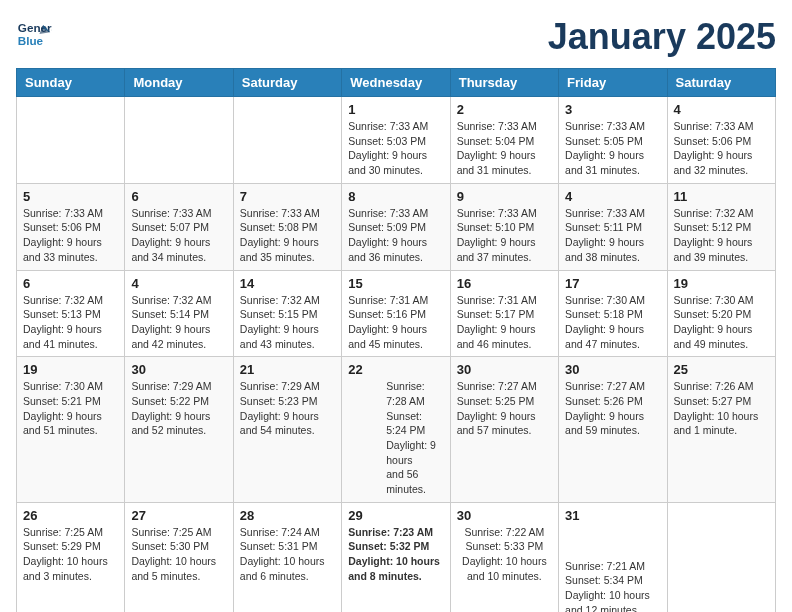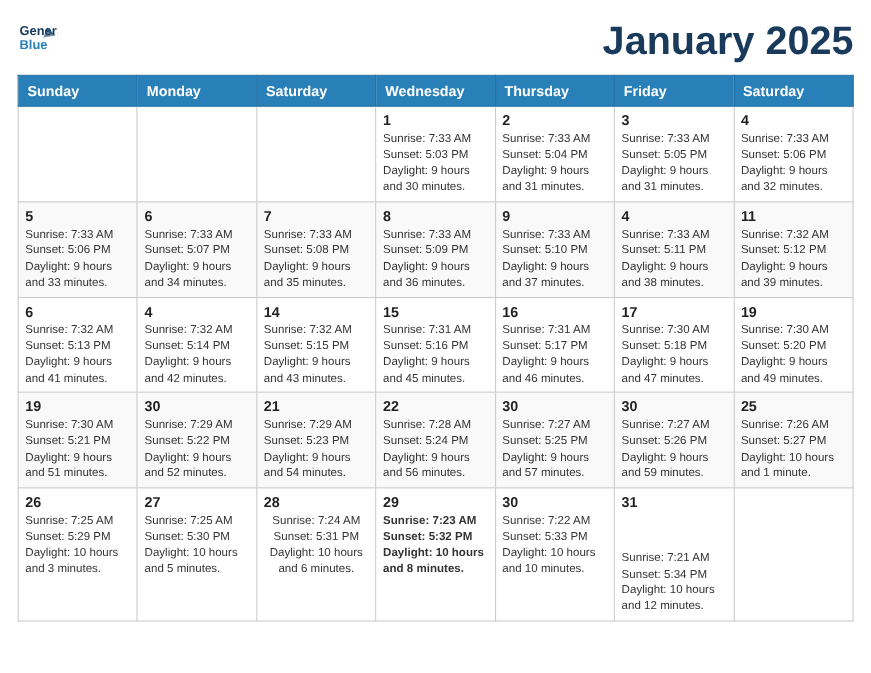--- a/index.html
+++ b/index.html
@@ -262,21 +262,21 @@
         </td>
         <td>
           <span class="day-number">21</span>
           <div class="day-info" style="white-space: pre-line;">Sunrise: 7:29 AM
 Sunset: 5:23 PM
 Daylight: 9 hours
 and 54 minutes.</div>
         </td>
         <td>
           <span class="day-number">22</span>
-          <div class="day-info" style="white-space: pre-line;">Sunrise: 7:28 AM
+          <div class="day-info" style="white-space: pre-line; margin-left: 38px;">Sunrise: 7:28 AM
 Sunset: 5:24 PM
 Daylight: 9 hours
 and 56 minutes.</div>
         </td>
         <td>
           <span class="day-number">30</span>
           <div class="day-info" style="white-space: pre-line;">Sunrise: 7:27 AM
 Sunset: 5:25 PM
 Daylight: 9 hours
 and 57 minutes.</div>
@@ -306,35 +306,35 @@
         </td>
         <td>
           <span class="day-number">27</span>
           <div class="day-info" style="white-space: pre-line;">Sunrise: 7:25 AM
 Sunset: 5:30 PM
 Daylight: 10 hours
 and 5 minutes.</div>
         </td>
         <td>
           <span class="day-number">28</span>
-          <div class="day-info" style="white-space: pre-line; text-align: center;">Sunrise: 7:24 AM
+          <div class="day-info" style="white-space: pre-line;">Sunrise: 7:24 AM
 Sunset: 5:31 PM
 Daylight: 10 hours
 and 6 minutes.</div>
         </td>
         <td>
           <span class="day-number">29</span>
           <div class="day-info" style="white-space: pre-line; font-weight: bold;">Sunrise: 7:23 AM
 Sunset: 5:32 PM
 Daylight: 10 hours
 and 8 minutes.</div>
         </td>
         <td>
           <span class="day-number">30</span>
-          <div class="day-info" style="white-space: pre-line;">Sunrise: 7:22 AM
+          <div class="day-info" style="white-space: pre-line; text-align: center;">Sunrise: 7:22 AM
 Sunset: 5:33 PM
 Daylight: 10 hours
 and 10 minutes.</div>
         </td>
         <td>
           <span class="day-number">31</span>
           <div class="day-info" style="white-space: pre-line; margin-top: 36px;">Sunrise: 7:21 AM
 Sunset: 5:34 PM
 Daylight: 10 hours
 and 12 minutes.</div>

